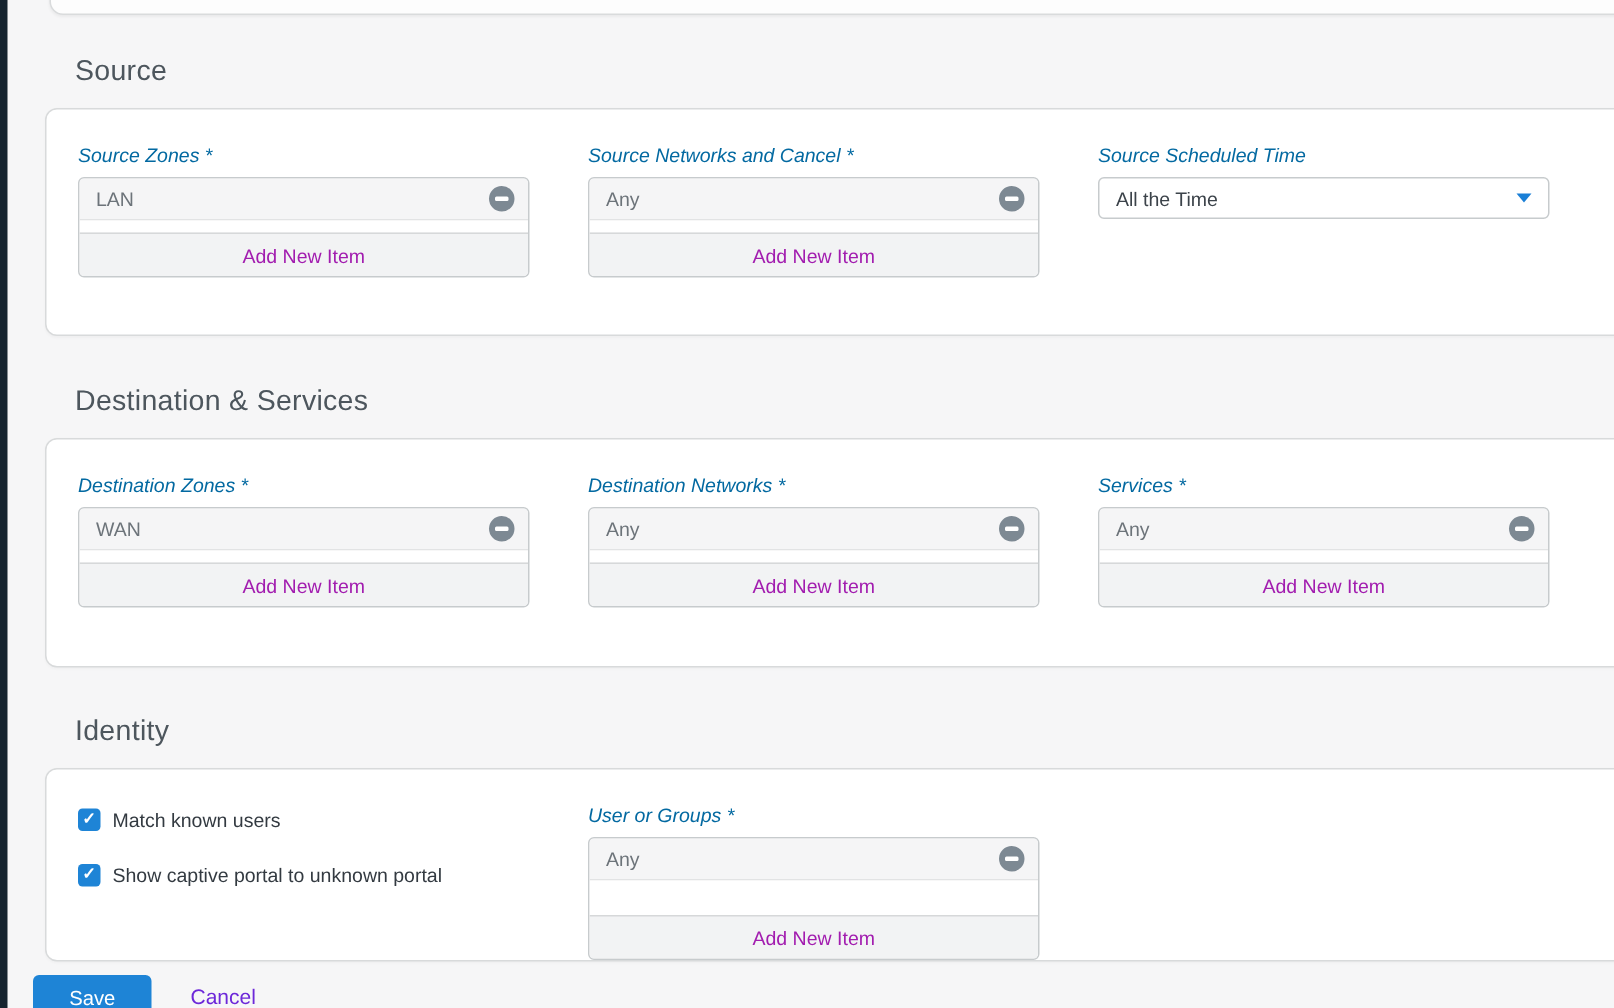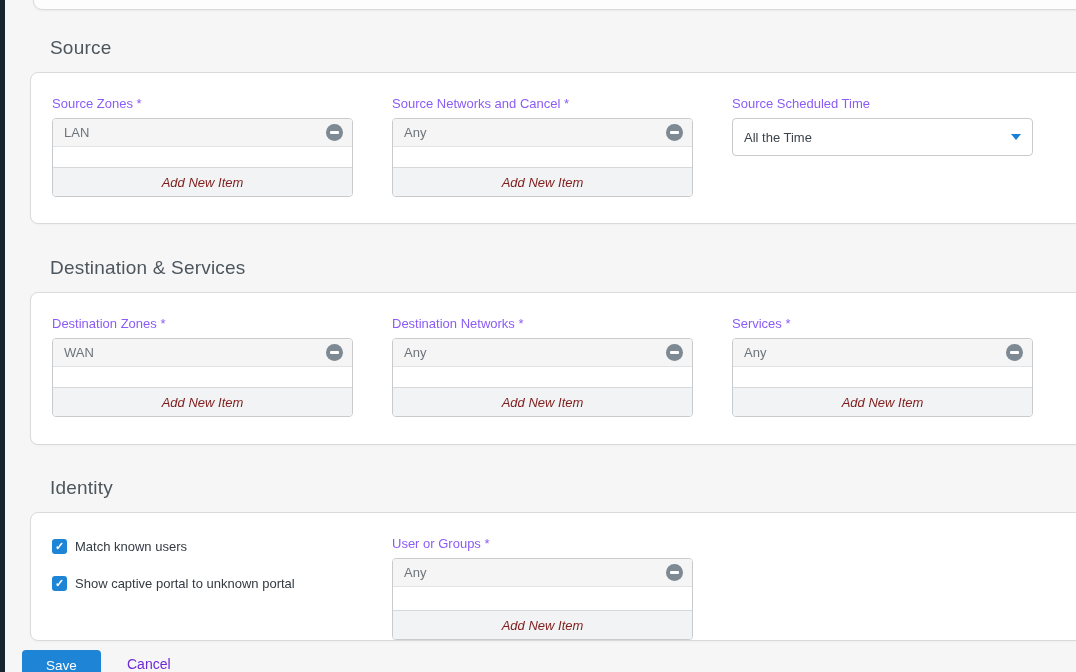--- a/index.html
+++ b/index.html
@@ -30,48 +30,48 @@
   }
   #title-source { top:37px; }
   #card-source { top:72px; height:152px; }
   #title-destination { top:257px; }
   #card-destination { top:292px; height:153px; }
   #title-identity { top:477px; }
   #card-identity { top:512px; height:129px; }
 
   .cols { display:flex; gap:39px; align-items:flex-start; }
   .col { width:301px; flex:0 0 301px; }
-  .field-label { font-size:13px; color:#8b5cf6; margin-bottom:8px; line-height:13px; }
+  .field-label { font-size:13px; color:#0369a1; margin-bottom:8px; line-height:13px;font-style:italic; }
 
   .item-widget {
-    height:79px; background:#ffffff;
+    height:67px; background:#ffffff;
     border:1px solid #c7cbcd; border-radius:4px;
     display:flex; flex-direction:column; overflow:hidden;
   }
   .item-row {
     height:28px; flex:0 0 28px; background:#f5f5f6;
     border-bottom:1px solid #e2e3e4;
     display:flex; align-items:center; padding:0 9px 0 11px;
   }
   .item-text { font-size:13px; color:#6d747a; flex:1; }
   .minus-icon {
     width:17px; height:17px; border-radius:50%; background:#7d8993;
     display:flex; align-items:center; justify-content:center; cursor:pointer;
   }
   .minus-bar { width:9px; height:3px; background:#ffffff; border-radius:1px; }
   .item-spacer { flex:1; background:#ffffff; }
   .add-row {
     height:29px; flex:0 0 29px; background:#f2f3f4;
     border-top:1px solid #d6d8d9;
     display:flex; align-items:center; justify-content:center;
-    font-size:13px; color:#7f1d1d; cursor:pointer;font-style:italic;
+    font-size:13px; color:#a21caf; cursor:pointer;
   }
 
   .select-box {
-    height:38px; background:#ffffff; border:1px solid #c7cbcd; border-radius:4px;
+    height:28px; background:#ffffff; border:1px solid #c7cbcd; border-radius:4px;
     display:flex; align-items:center; padding:12px 11px; cursor:pointer;
   }
   .select-value { font-size:13px; color:#3c434a; flex:1; }
   .caret {
     width:0; height:0;
     border-left:5px solid transparent; border-right:5px solid transparent;
     border-top:6px solid #1a7fd6;
   }
 
   .checkbox-row { display:flex; align-items:center; margin-bottom:22px; }

